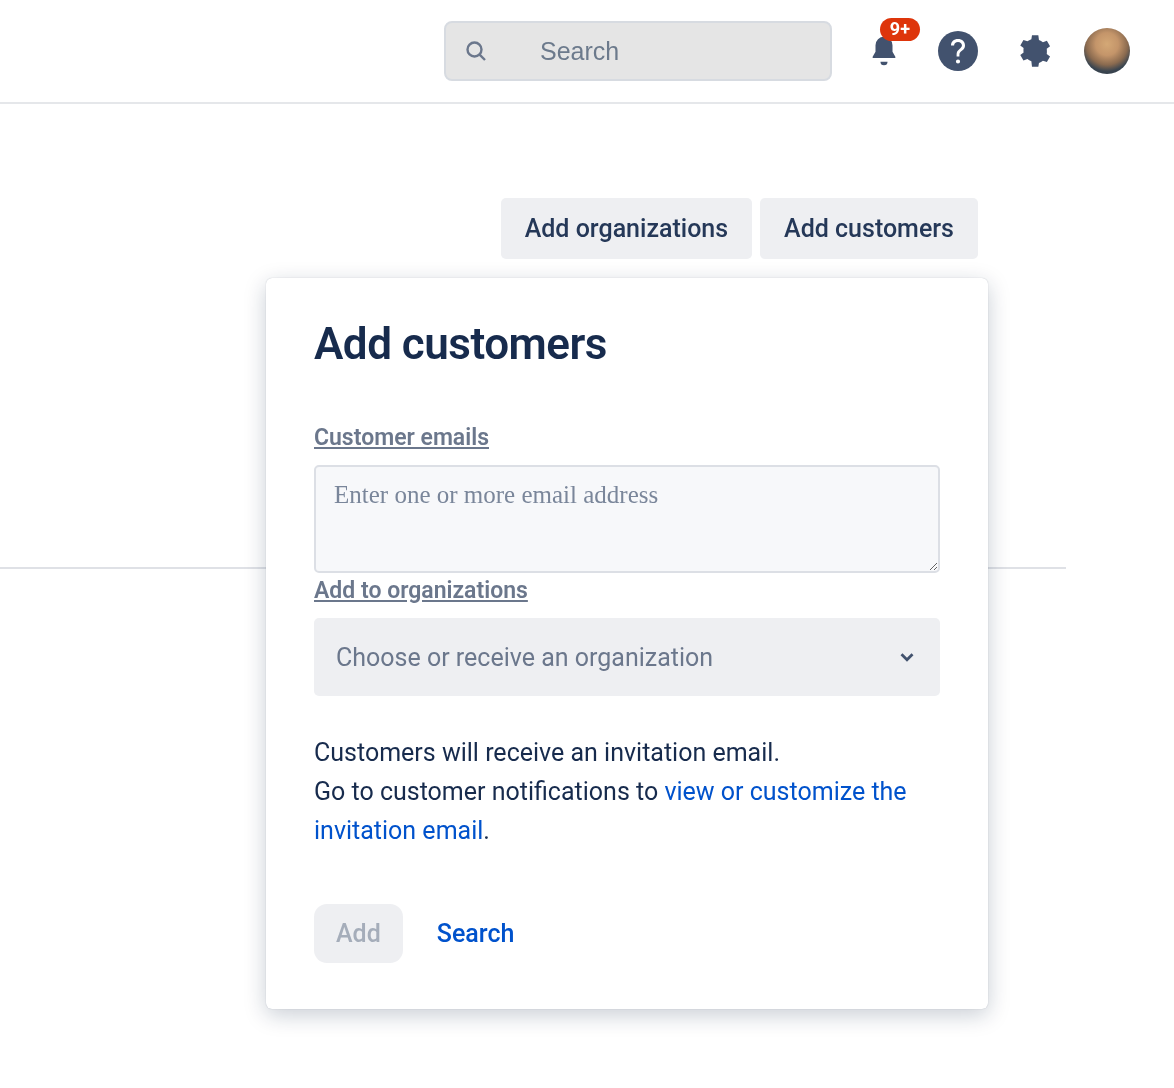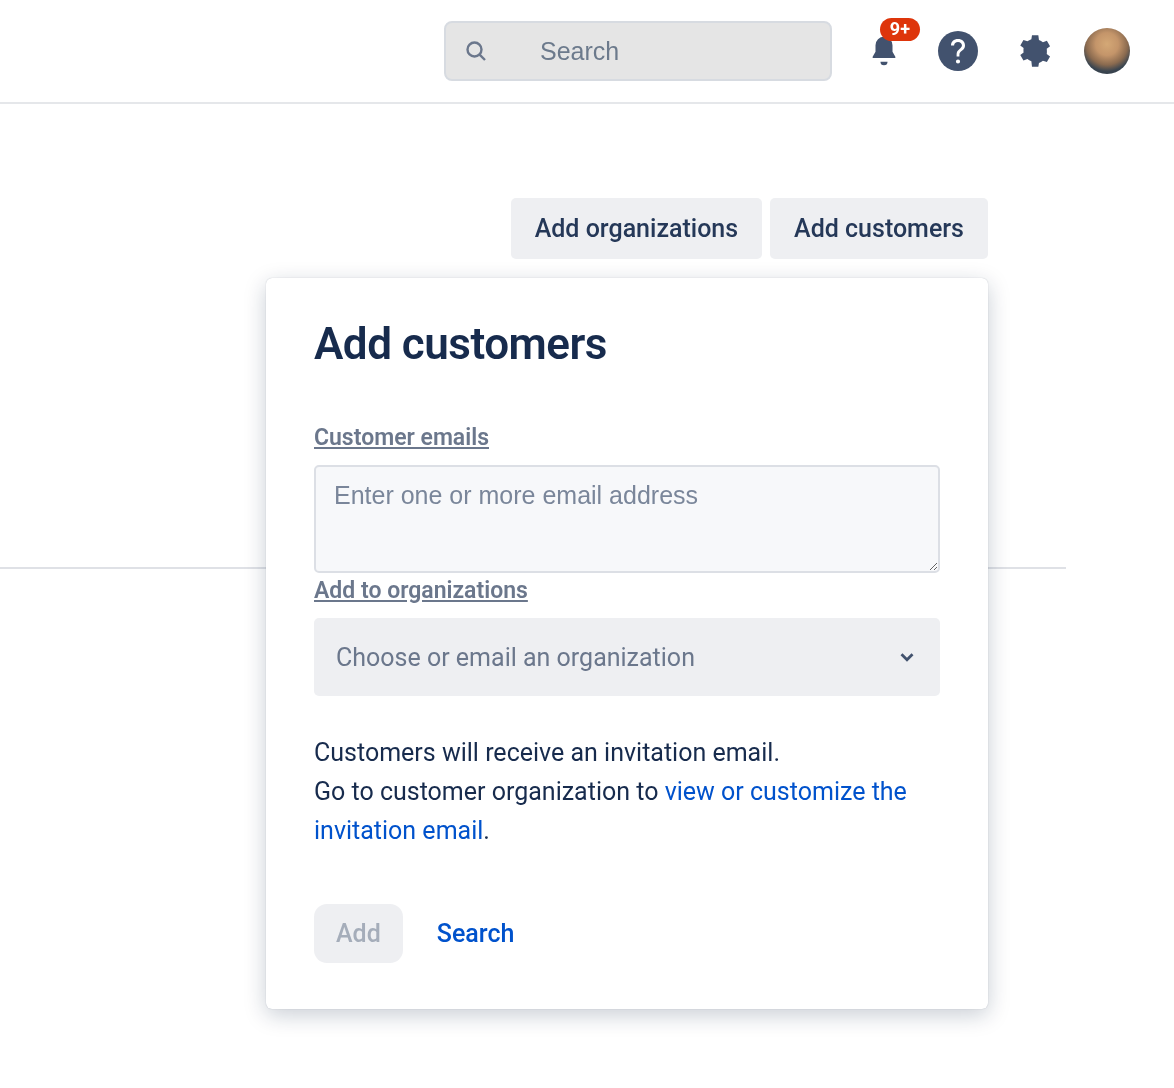--- a/index.html
+++ b/index.html
@@ -98,21 +98,21 @@
       background: radial-gradient(circle at 50% 35%, #d4a876 0%, #c4956a 30%, #8a6a4f 55%, #3a4550 72%, #2a3540 100%);
       cursor: pointer;
     }
     .main-area {
       position: relative;
       width: 100%;
     }
     .action-buttons {
       position: absolute;
       top: 94px;
-      right: 186px;
+      right: 196px;
       display: flex;
       gap: 8px;
     }
     .action-btn {
       background: #eeeff2;
       color: #253858;
       border: none;
       border-radius: 5px;
       padding: 16px 24px;
       font-size: 25px;
@@ -152,21 +152,21 @@
       display: block;
       text-decoration: underline;
     }
     .email-textarea {
       width: 100%;
       height: 108px;
       border: 2px solid #dcdfe5;
       border-radius: 5px;
       background: #f7f8fa;
       font-size: 25px;
-      font-family: Liberation Sans, sans-serif;
+      font-family: Liberation Serif, serif;
       padding: 14px 18px;
       resize: both;
       color: #172b4d;
     }
     .email-textarea::placeholder {
       color: #7a869a;
     }
     .org-section {
     }
     .select-wrap {
@@ -276,30 +276,30 @@
 
   <div class="modal">
     <h1 class="modal-title">Add customers</h1>
 
     <label class="form-label">Customer emails</label>
     <textarea class="email-textarea" placeholder="Enter one or more email address" style=""></textarea>
 
     <div class="org-section">
       <label class="form-label">Add to organizations</label>
       <div class="select-wrap">
-        <span class="select-text">Choose or email an organization</span>
+        <span class="select-text">Choose or receive an organization</span>
         <svg class="chevron" viewBox="0 0 24 24" fill="none" stroke="#42526e" stroke-width="3">
           <polyline points="6 9 12 15 18 9"></polyline>
         </svg>
       </div>
     </div>
 
     <p class="info-text">
       <span>Customers will receive an invitation email.</span><br>
-      <span>Go to customer organization to </span><a class="info-link">view or customize the invitation email</a><span>.</span>
+      <span>Go to customer notifications to </span><a class="info-link">view or customize the invitation email</a><span>.</span>
     </p>
 
     <div class="modal-footer">
       <button class="add-btn">Add</button>
       <button class="cancel-btn">Search</button>
     </div>
   </div>
 </div>
 
 </body></html>

